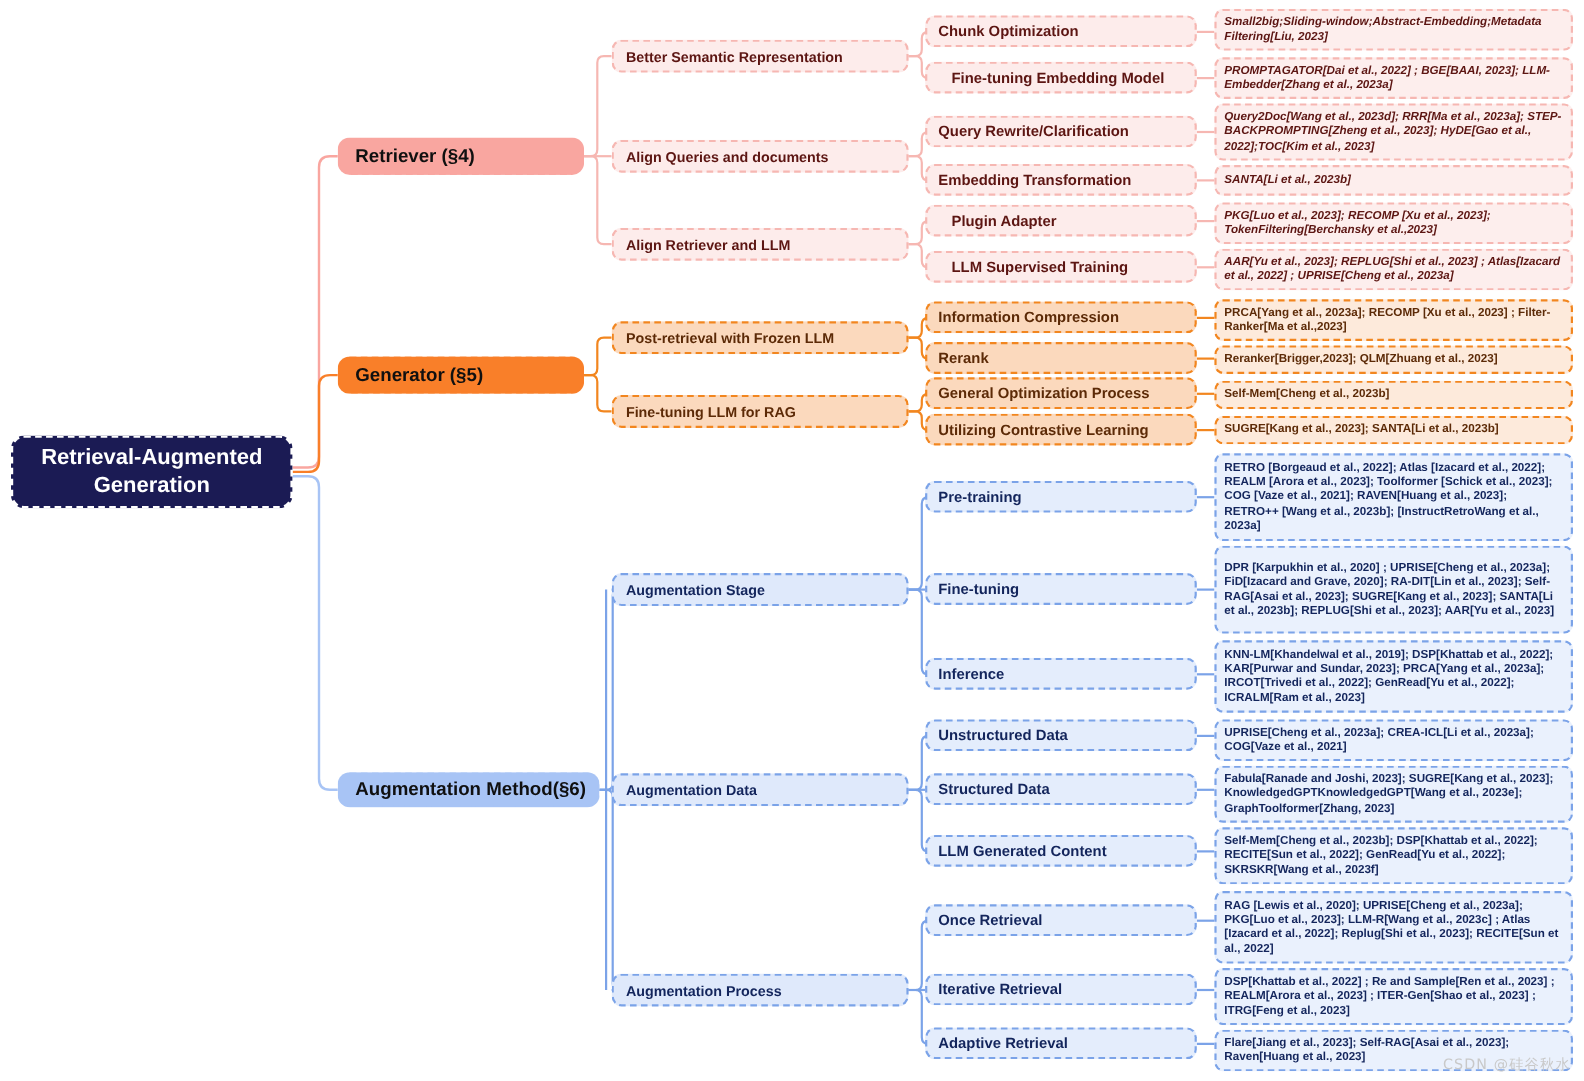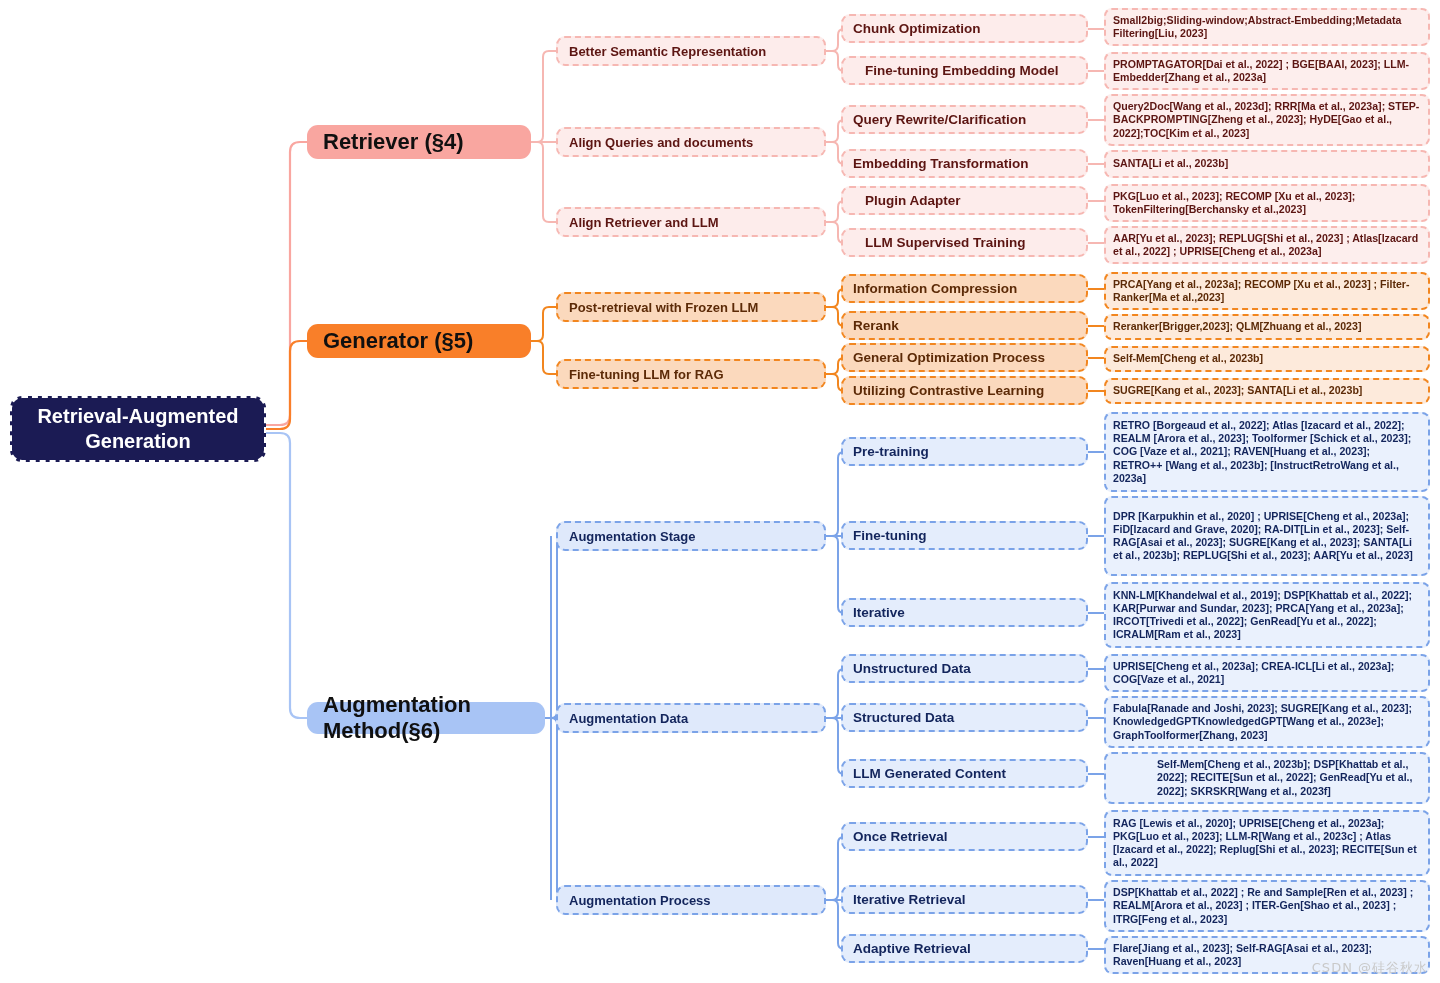--- a/index.html
+++ b/index.html
@@ -11,21 +11,21 @@
         border-radius:10px;border-style:dashed;border-width:2px;}
   .node .txt{display:block;width:100%;}
 
   
   .n-root{background:#1b1b54;border-color:#ffffff;border-width:2px;border-radius:12px;
           justify-content:center;text-align:center;}
   .n-root .txt{color:#ffffff;font-size:20px;font-weight:700;line-height:25px;text-align:center;}
 
   
   .n-l1{border-radius:11px;justify-content:flex-start;}
-  .n-l1 .txt{font-size:22px;font-weight:700;padding-left:14px;}
+  .n-l1 .txt{font-size:17px;font-weight:700;padding-left:14px;}
   .l1-red{background:#f9a6a0;border-color:#f9a6a0;}
   .l1-red .txt{color:#101010;}
   .l1-orange{background:#f97f29;border-color:#f97f29;}
   .l1-orange .txt{color:#101010;}
   .l1-blue{background:#a8c4f5;border-color:#a8c4f5;}
   .l1-blue .txt{color:#101010;}
 
   
   .n-l2{border-radius:9px;}
   .n-l2 .txt{font-size:13px;font-weight:700;padding-left:11px;}
@@ -44,21 +44,21 @@
   .l3-orange{background:#fbd9bd;border-color:#f2861f;}
   .l3-orange .txt{color:#5c2a07;}
   .l3-blue{background:#e4edfc;border-color:#7ba3e8;}
   .l3-blue .txt{color:#13255c;}
   .indent .txt{padding-left:22px;}
 
   
   .n-l4{border-radius:8px;align-items:center;}
   .n-l4 .txt{font-size:10.6px;font-weight:700;line-height:13.2px;padding:0 7px;}
   .l4-red{background:#fdeeed;border-color:#f6b7b2;}
-  .l4-red .txt{color:#5c1512;}
+  .l4-red .txt{color:#5c1512;font-style:italic;}
   .l4-orange{background:#fdeadb;border-color:#f2861f;}
   .l4-orange .txt{color:#5c2a07;}
   .l4-blue{background:#eaf1fd;border-color:#7ba3e8;}
   .l4-blue .txt{color:#13255c;}
 
   .watermark{position:absolute;right:12px;bottom:6px;font-size:13px;color:#c9c9c9;
              letter-spacing:1px;font-family:"DejaVu Sans",sans-serif;}
 </style>
 </head>
 <body>
@@ -205,21 +205,21 @@
     <span class="txt">Utilizing Contrastive Learning</span>
     </div>
 
   <div class="node n-l3 l3-blue" style="left:841px;top:437px;width:247px;height:29px;">
     <span class="txt">Pre-training</span>
     </div>
   <div class="node n-l3 l3-blue" style="left:841px;top:521px;width:247px;height:29px;">
     <span class="txt">Fine-tuning</span>
     </div>
   <div class="node n-l3 l3-blue" style="left:841px;top:598px;width:247px;height:29px;">
-    <span class="txt">Iterative</span>
+    <span class="txt">Inference</span>
     </div>
   <div class="node n-l3 l3-blue" style="left:841px;top:654px;width:247px;height:29px;">
     <span class="txt">Unstructured Data</span>
     </div>
   <div class="node n-l3 l3-blue" style="left:841px;top:703px;width:247px;height:29px;">
     <span class="txt">Structured Data</span>
     </div>
   <div class="node n-l3 l3-blue" style="left:841px;top:759px;width:247px;height:29px;">
     <span class="txt">LLM Generated Content</span>
     </div>
@@ -273,21 +273,21 @@
     </div>
   <div class="node n-l4 l4-blue" style="left:1104px;top:582px;width:326px;height:66px;">
     <span class="txt">KNN-LM[Khandelwal et al., 2019]; DSP[Khattab et al., 2022]; KAR[Purwar and Sundar, 2023]; PRCA[Yang et al., 2023a]; IRCOT[Trivedi et al., 2022]; GenRead[Yu et al., 2022]; ICRALM[Ram et al., 2023]</span>
     </div>
   <div class="node n-l4 l4-blue" style="left:1104px;top:654px;width:326px;height:38px;">
     <span class="txt">UPRISE[Cheng et al., 2023a]; CREA-ICL[Li et al., 2023a]; COG[Vaze et al., 2021]</span>
     </div>
   <div class="node n-l4 l4-blue" style="left:1104px;top:696px;width:326px;height:52px;">
     <span class="txt">Fabula[Ranade and Joshi, 2023]; SUGRE[Kang et al., 2023]; KnowledgedGPTKnowledgedGPT[Wang et al., 2023e]; GraphToolformer[Zhang, 2023]</span>
     </div>
-  <div class="node n-l4 l4-blue" style="left:1104px;top:752px;width:326px;height:52px;padding-left:44px;">
+  <div class="node n-l4 l4-blue" style="left:1104px;top:752px;width:326px;height:52px;">
     <span class="txt">Self-Mem[Cheng et al., 2023b]; DSP[Khattab et al., 2022]; RECITE[Sun et al., 2022]; GenRead[Yu et al., 2022]; SKRSKR[Wang et al., 2023f]</span>
     </div>
   <div class="node n-l4 l4-blue" style="left:1104px;top:810px;width:326px;height:66px;">
     <span class="txt">RAG [Lewis et al., 2020]; UPRISE[Cheng et al., 2023a]; PKG[Luo et al., 2023]; LLM-R[Wang et al., 2023c] ; Atlas [Izacard et al., 2022]; Replug[Shi et al., 2023]; RECITE[Sun et al., 2022]</span>
     </div>
   <div class="node n-l4 l4-blue" style="left:1104px;top:880px;width:326px;height:52px;">
     <span class="txt">DSP[Khattab et al., 2022] ; Re and Sample[Ren et al., 2023] ; REALM[Arora et al., 2023] ; ITER-Gen[Shao et al., 2023] ; ITRG[Feng et al., 2023]</span>
     </div>
   <div class="node n-l4 l4-blue" style="left:1104px;top:936px;width:326px;height:38px;">
     <span class="txt">Flare[Jiang et al., 2023]; Self-RAG[Asai et al., 2023]; Raven[Huang et al., 2023]</span>

